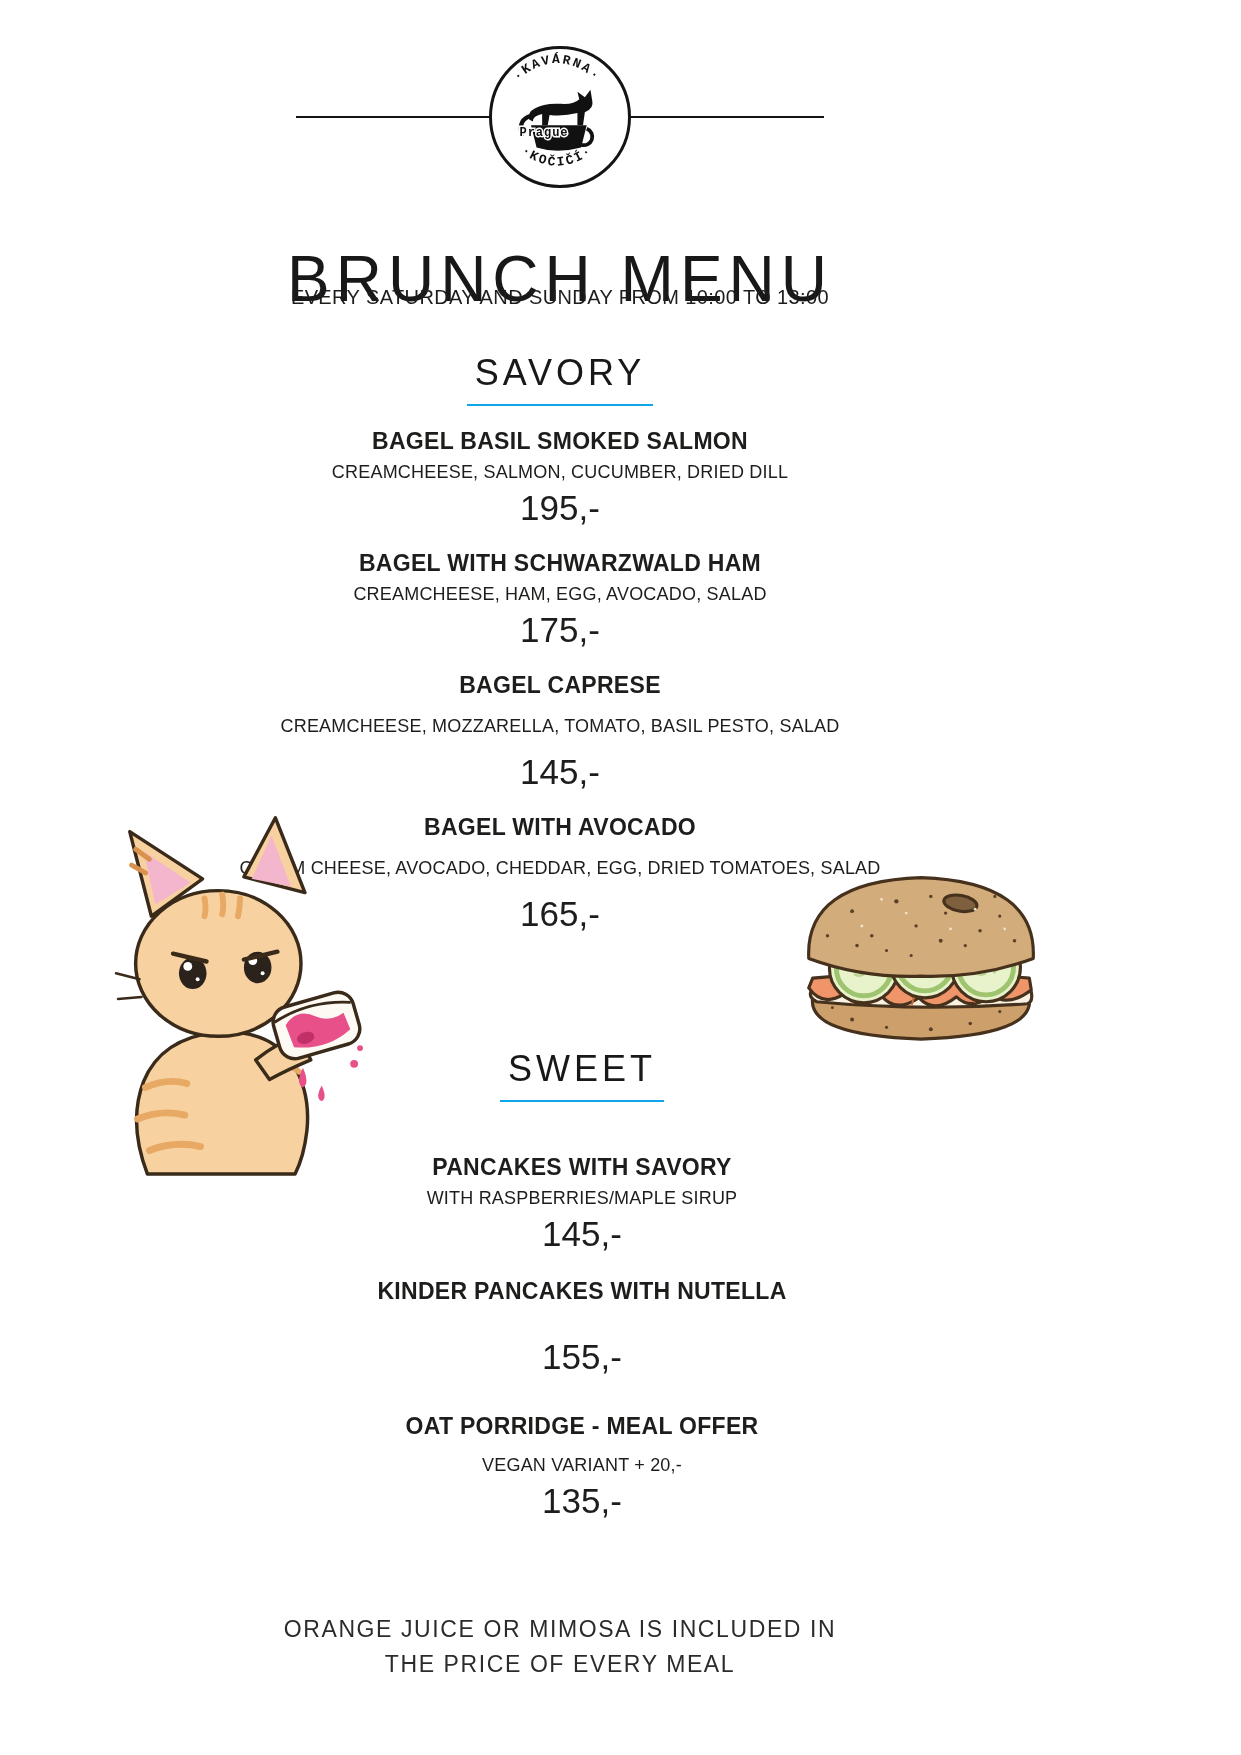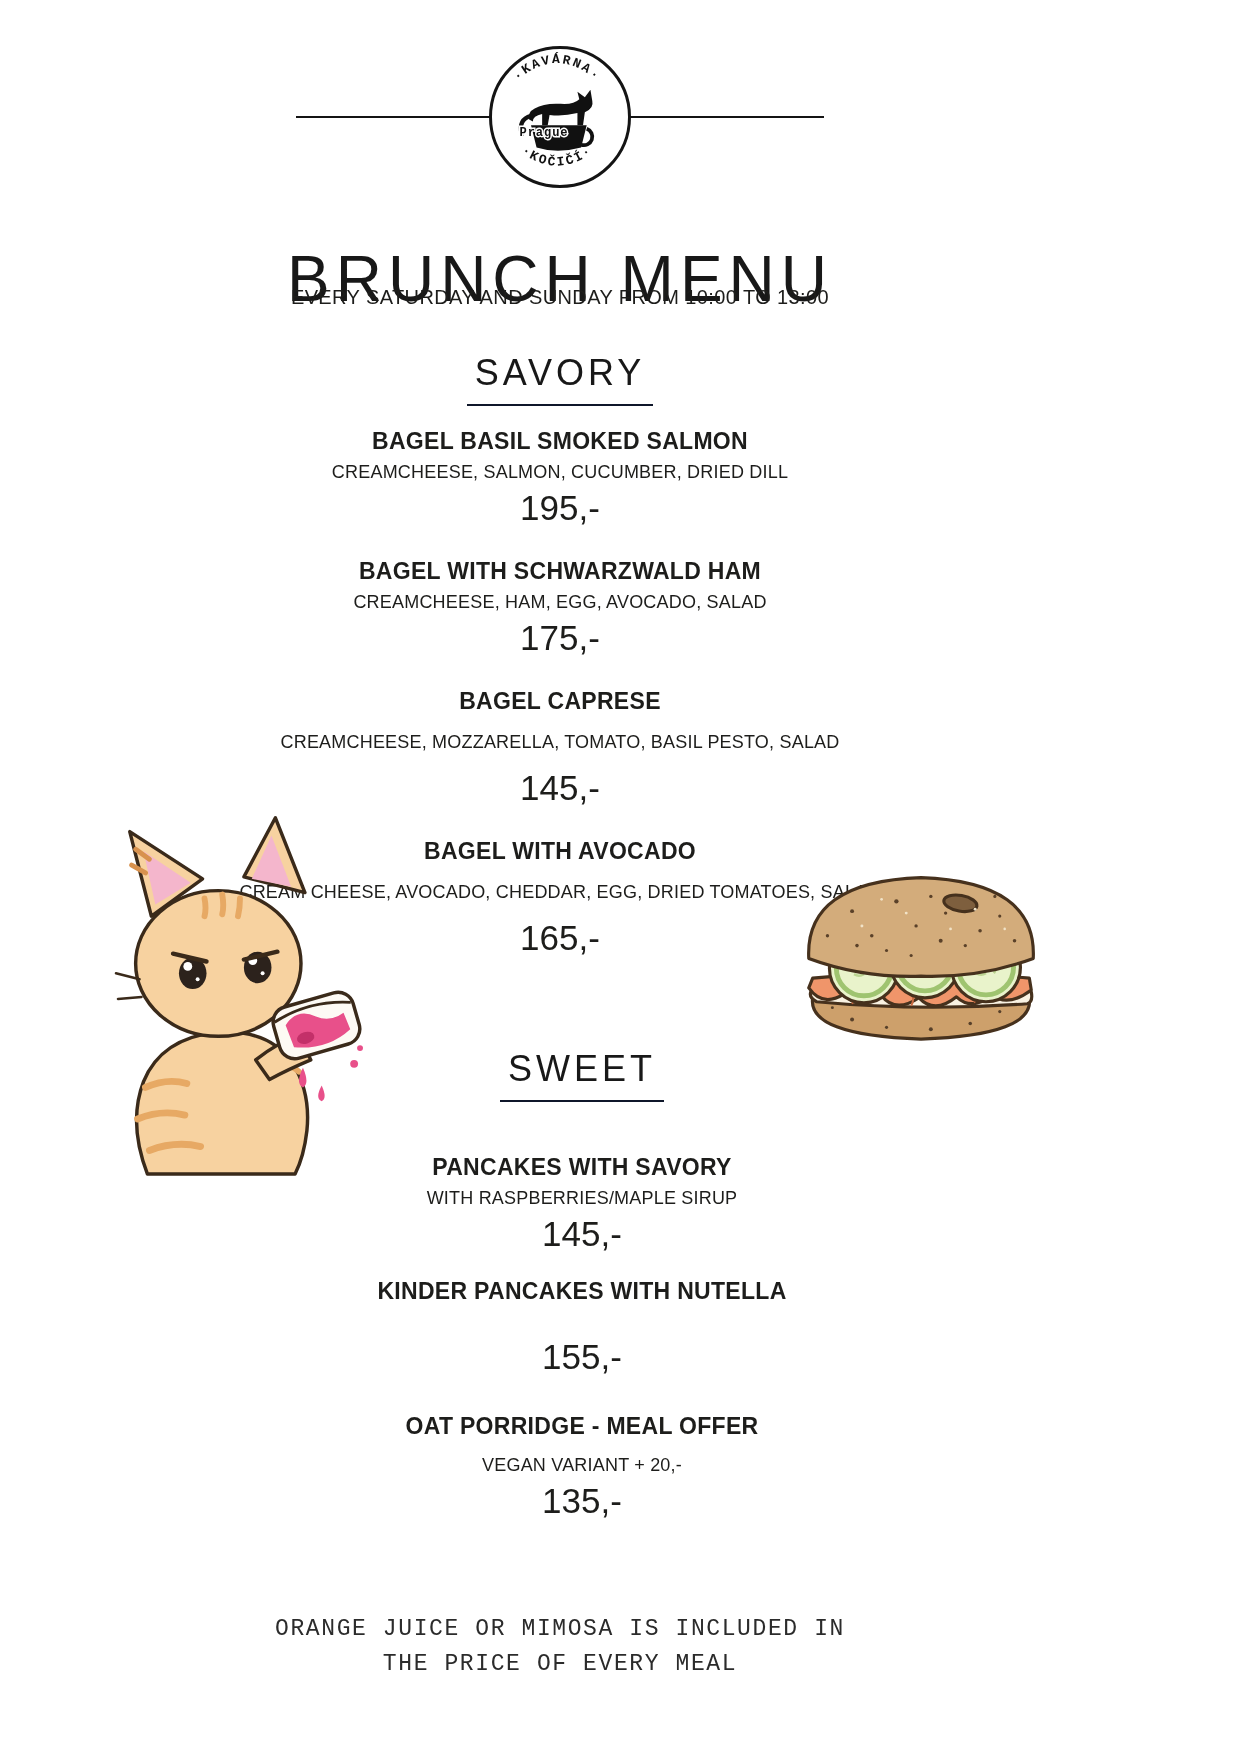--- a/index.html
+++ b/index.html
@@ -22,44 +22,44 @@
     position:absolute; top:198px; width:1120px; text-align:center;
     font-size:64px; font-weight:300; letter-spacing:6px; color:#181818; line-height:1.2;
   }
   .subtitle {
     position:absolute; top:286px; width:1120px; text-align:center;
     font-size:20px; font-weight:500; letter-spacing:0.4px;
   }
   .section { width:1120px; text-align:center; }
   .section-heading {
     display:inline-block; font-size:36px; font-weight:400; letter-spacing:4px;
-    color:#181818; border-bottom:2px solid #0f172a; padding:0 8px 10px;
+    color:#181818; border-bottom:2px solid #0ea5e9; padding:0 8px 10px;
   }
   .items { margin-top:22px; }
   .sweet .items { margin-top:52px; }
 
-  .item { margin-top:30px; }
+  .item { margin-top:22px; }
   .item:first-child { margin-top:0; }
   .item-name { font-size:23px; font-weight:700; letter-spacing:0.3px; }
   .item-desc { margin-top:7px; font-size:18px; letter-spacing:0.2px; }
   .item-desc:empty { display:none; }
   .item-price { margin-top:5px; font-size:35px; }
   .item.loose .item-desc { margin-top:17px; }
   .item.loose .item-price { margin-top:15px; }
   .item.gap-price { margin-top:24px; }
   .item.gap-price .item-price { margin-top:32px; }
   .item.airy { margin-top:36px; }
   .item.airy .item-desc { margin-top:15px; }
 
   .savory { position:absolute; left:0; top:352px; }
   .sweet  { position:absolute; left:22px; top:1048px; }
 
   .footer {
     position:absolute; top:1612px; width:1120px; text-align:center;
-    font-size:23px; font-weight:500; letter-spacing:1.6px; line-height:1.5; color:#2b2b2b;font-family:Liberation Mono, monospace;
+    font-size:23px; font-weight:500; letter-spacing:1.6px; line-height:1.5; color:#2b2b2b;
   }
 
   .cat-illus   { position:absolute; left:110px; top:806px; }
   .bagel-illus { position:absolute; left:793px; top:842px; }
 </style>
 </head>
 <body>
 
 <div class="content">
 

